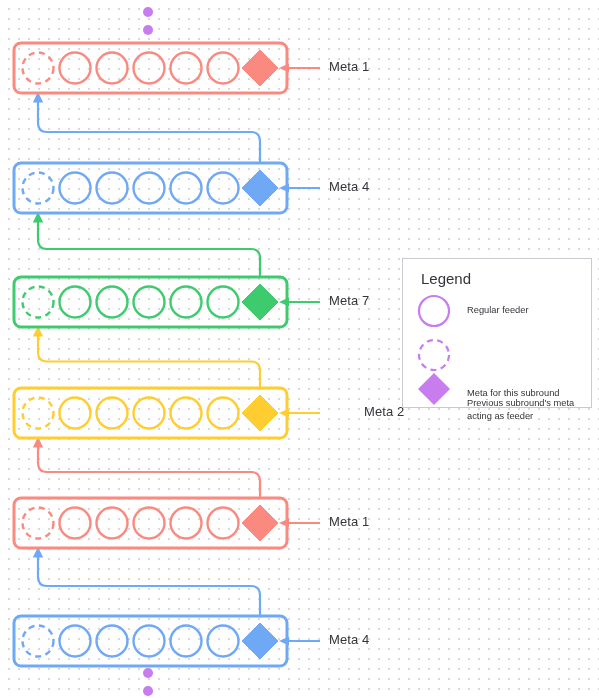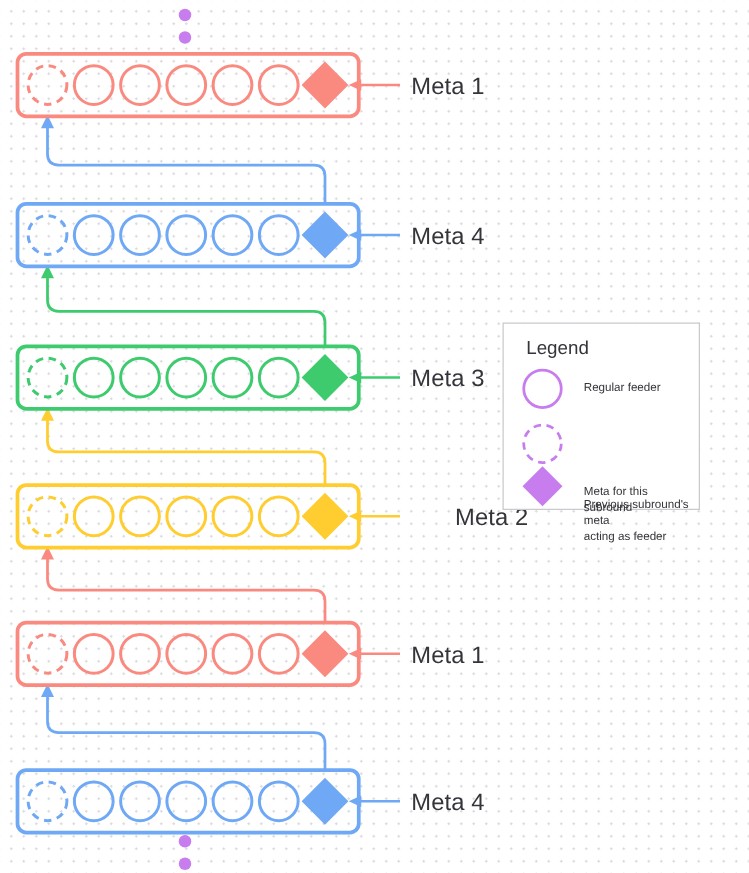--- a/index.html
+++ b/index.html
@@ -30,30 +30,30 @@
     background-position: 4px 4px;
   }
   svg.layer {
     position: absolute;
     left: 0; top: 0;
     width: 599px;
     height: 698px;
   }
   .rowlabel {
     position: absolute;
-    font-size: 19px;
+    font-size: 13px;
     color: #34343a;
     white-space: nowrap;
     letter-spacing: 0.1px;
   }
   .legend-box {
     position: absolute;
     left: 402px;
     top: 258px;
-    width: 158px;
+    width: 190px;
     height: 150px;
     background: #ffffff;
     border: 1px solid #c9c9cf;
     box-sizing: border-box;
   }
   .legend-title {
     position: absolute;
     left: 18px;
     top: 11px;
     font-size: 15px;
@@ -199,21 +199,21 @@
         <circle cx="148" cy="12" r="5" fill="#c77dee"></circle>
         <circle cx="148" cy="30" r="5" fill="#c77dee"></circle>
         <circle cx="148" cy="673" r="5" fill="#c77dee"></circle>
         <circle cx="148" cy="691" r="5" fill="#c77dee"></circle>
       </g>
   </svg>
 
   <div id="labels-host">
       <div class="rowlabel" style="left: 329px; top: 59px;">Meta 1</div>
       <div class="rowlabel" style="left: 329px; top: 179px;">Meta 4</div>
-      <div class="rowlabel" style="left: 329px; top: 293px;">Meta 3</div>
+      <div class="rowlabel" style="left: 329px; top: 293px;">Meta 7</div>
       <div class="rowlabel" style="left: 329px; top: 404px; margin-left: 35px;">Meta 2</div>
       <div class="rowlabel" style="left: 329px; top: 514px;">Meta 1</div>
       <div class="rowlabel" style="left: 329px; top: 632px;">Meta 4</div>
     </div>
 
   <div class="legend-box">
     <div class="legend-title">Legend</div>
     <svg class="layer" style="width:190px;height:150px;left:0;top:0;" viewBox="0 0 190 150">
       <g id="legend-icons-group">
           <circle cx="31" cy="52" r="15" fill="none" stroke="#c77dee" stroke-width="2.2"></circle>

